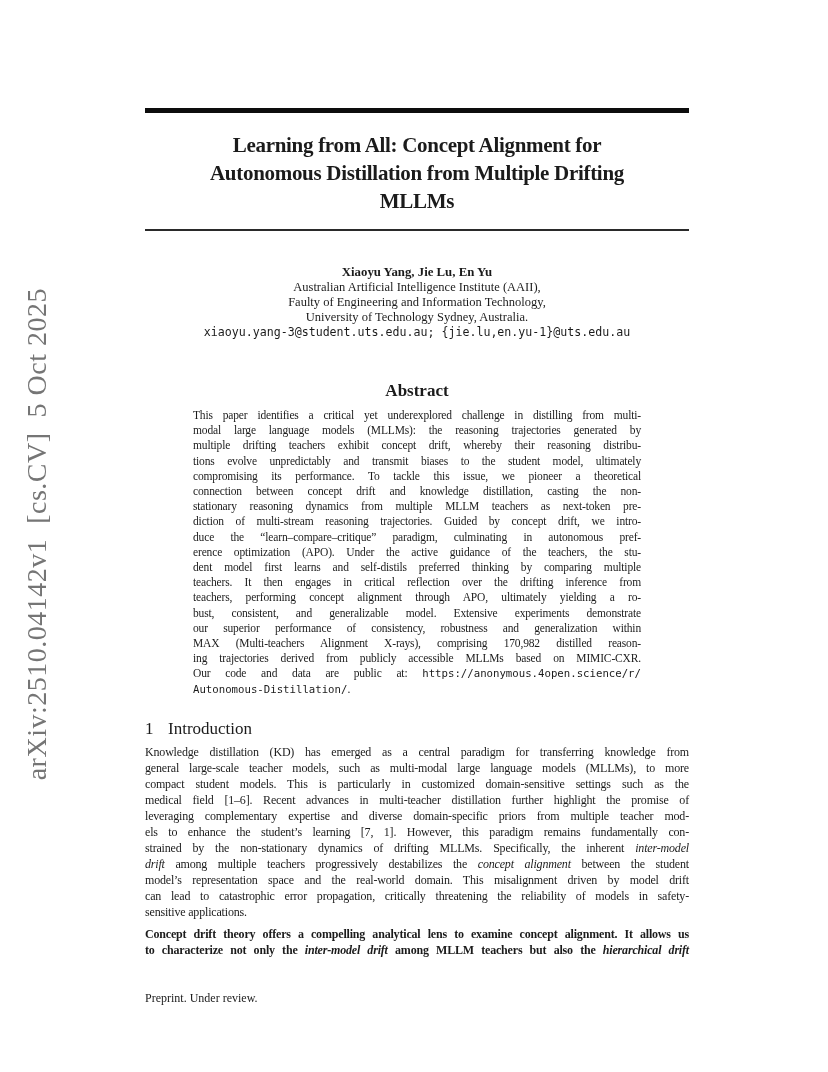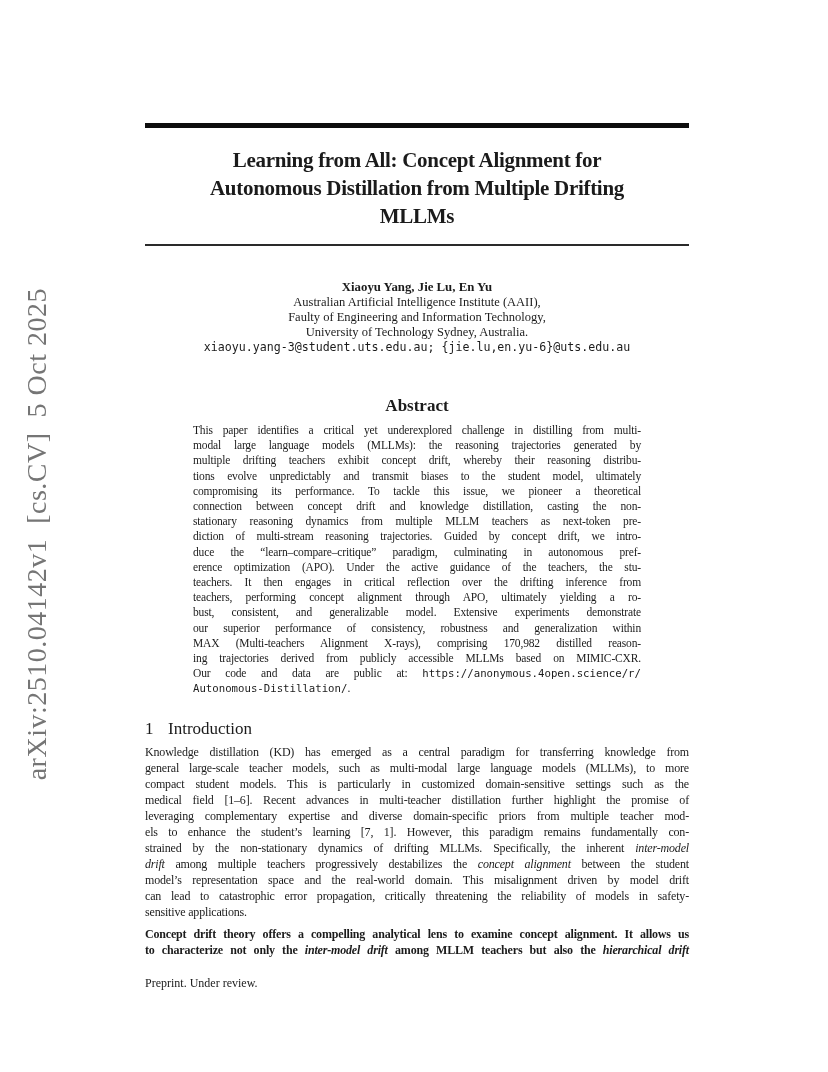--- a/index.html
+++ b/index.html
@@ -4,21 +4,21 @@
 <style>
   * { margin: 0; padding: 0; box-sizing: border-box; }
   html, body { background: #ffffff; }
   body {
     width: 828px; height: 1072px;
     position: relative;
     overflow: hidden;
     font-family: "Liberation Serif", "DejaVu Serif", serif;
     color: #1b1b1b;
   }
-  .content { position: absolute; left: 145px; top: 16px; width: 544px; }
+  .content { position: absolute; left: 145px; top: 1px; width: 544px; }
 
   .rule { width: 100%; background: #0d0d0d; }
   .rule.thick { margin-top: 107px; height: 5px; }
   .rule.thin  { margin-top: 14px; height: 2px; background: #2a2a2a; }
 
   .title { margin-top: 18px; font-size: 21px; font-weight: bold; line-height: 28px; letter-spacing: -0.3px; }
   .center .ln { text-align: center; }
 
   .authors { margin-top: 34px; font-size: 12.5px; line-height: 15px; text-align: center; }
   .authors .names { font-weight: bold; font-size: 12.8px; }
@@ -32,21 +32,21 @@
   }
   .justify .ln { text-align: justify; text-align-last: justify; }
   .justify .ln.last { text-align-last: auto; }
 
   .sec-head { margin-top: 22px; font-size: 17px; font-weight: normal; line-height: 19px; }
   .sec-head .sec-num { display: inline-block; min-width: 23px; }
 
   .para { margin-top: 6px; font-size: 12px; line-height: 16px; letter-spacing: -0.18px; }
   .para.p2 { margin-top: 6px; font-weight: bold; }
 
-  .footer { margin-top: 18px; font-size: 12px; line-height: 15px; }
+  .footer { margin-top: 33px; font-size: 12px; line-height: 15px; }
 
   .watermark {
     position: absolute;
     left: 20px; top: 288px;
     writing-mode: vertical-rl;
     transform: rotate(180deg);
     font-family: "Liberation Serif", "DejaVu Serif", serif;
     font-size: 28px;
     line-height: 34px;
     color: #757575;
@@ -71,36 +71,37 @@
 
   <div class="rule thin"></div>
 
   <div class="authors">
     <div class="names">Xiaoyu Yang, Jie Lu, En Yu</div>
     <div class="affil center">
         <div class="ln">Australian Artificial Intelligence Institute (AAII),</div>
         <div class="ln">Faulty of Engineering and Information Technology,</div>
         <div class="ln last">University of Technology Sydney, Australia.</div>
       </div>
-    <div class="emails"><code>xiaoyu.yang-3@student.uts.edu.au; {jie.lu,en.yu-6}@uts.edu.au</code></div>
+    <div class="emails"><code>xiaoyu.yang-3@student.uts.edu.au; {jie.lu,en.yu-1}@uts.edu.au</code></div>
   </div>
 
   <h2 class="abs-head">Abstract</h2>
 
   <div class="abstract justify">
       <div class="ln">This paper identifies a critical yet underexplored challenge in distilling from multi-</div>
       <div class="ln">modal large language models (MLLMs): the reasoning trajectories generated by</div>
       <div class="ln">multiple drifting teachers exhibit concept drift, whereby their reasoning distribu-</div>
       <div class="ln">tions evolve unpredictably and transmit biases to the student model, ultimately</div>
       <div class="ln">compromising its performance. To tackle this issue, we pioneer a theoretical</div>
       <div class="ln">connection between concept drift and knowledge distillation, casting the non-</div>
       <div class="ln">stationary reasoning dynamics from multiple MLLM teachers as next-token pre-</div>
       <div class="ln">diction of multi-stream reasoning trajectories. Guided by concept drift, we intro-</div>
       <div class="ln">duce the “learn–compare–critique” paradigm, culminating in autonomous pref-</div>
       <div class="ln">erence optimization (APO). Under the active guidance of the teachers, the stu-</div>
+      <div class="ln">dent model first learns and self-distils preferred thinking by comparing multiple</div>
       <div class="ln">teachers. It then engages in critical reflection over the drifting inference from</div>
       <div class="ln">teachers, performing concept alignment through APO, ultimately yielding a ro-</div>
       <div class="ln">bust, consistent, and generalizable model. Extensive experiments demonstrate</div>
       <div class="ln">our superior performance of consistency, robustness and generalization within</div>
       <div class="ln">MAX (Multi-teachers Alignment X-rays), comprising 170,982 distilled reason-</div>
       <div class="ln">ing trajectories derived from publicly accessible MLLMs based on MIMIC-CXR.</div>
       <div class="ln">Our code and data are public at: <code>https://anonymous.4open.science/r/</code></div>
       <div class="ln last"><code>Autonomous-Distillation/</code>.</div>
     </div>
 

